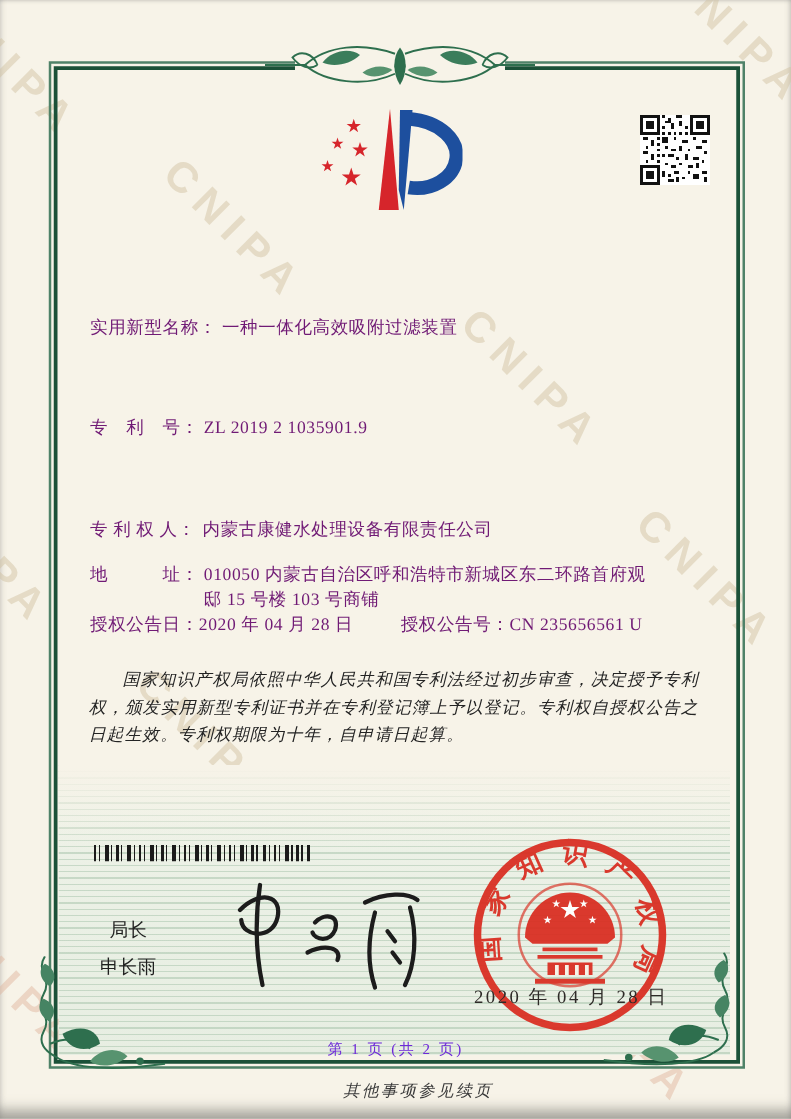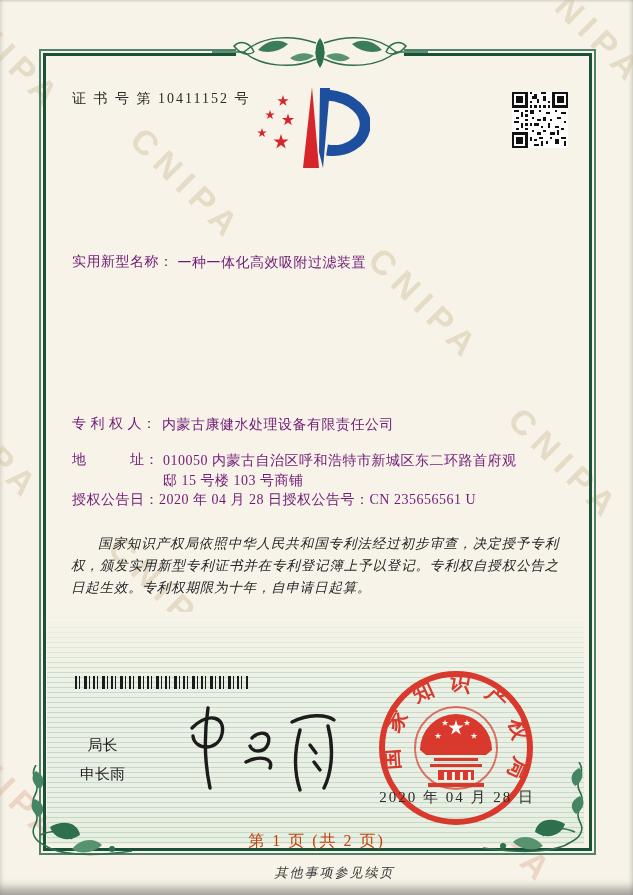--- a/index.html
+++ b/index.html
@@ -35,33 +35,33 @@
   }
   .orn{position:absolute;z-index:4;}
   .content{position:absolute;inset:0;z-index:5;}
   .cert-no{position:absolute;left:72px;top:90px;font-size:14px;letter-spacing:2px;color:#2a2a2a;}
   .title{position:absolute;left:0;right:0;top:176px;text-align:center;
     font-size:32px;font-weight:700;letter-spacing:10px;color:#141414;}
   .row{position:absolute;left:72px;font-size:14px;color:#701a75;letter-spacing:.5px;}
   .row .lbl{display:inline-block;min-width:86px;vertical-align:top;}
   .row .val{display:inline-block;vertical-align:top;line-height:20px;}
   .row .val.addr{width:356px;}
-  .grant .pair2{}
+  .grant .pair2{margin-left:38px;}
   .paras{position:absolute;left:62px;top:524px;width:506px;color:#242424;}
   .paras p{margin:9px;font-size:13.5px;line-height:22px;font-style:italic;
     letter-spacing:.8px;text-align:justify;text-indent:2em;}
   .barcode{position:absolute;left:75px;top:676px;width:173px;height:13px;
     background:repeating-linear-gradient(90deg,
       #1b1b1b 0 2px,transparent 2px 4px,#1b1b1b 4px 5px,transparent 5px 9px,
       #1b1b1b 9px 12px,transparent 12px 14px,#1b1b1b 14px 15px,transparent 15px 18px);}
   .signer{position:absolute;left:80px;top:730px;font-family:"Liberation Sans",sans-serif;
     font-size:15px;color:#1f1f1f;line-height:29px;text-align:center;}
   .signature{position:absolute;left:180px;top:700px;}
   .seal{position:absolute;left:374px;top:666px;}
-  .page-no{position:absolute;left:0;right:0;top:831px;text-align:center;font-size:16px;color:#c2410c;letter-spacing:2px;}
+  .page-no{position:absolute;left:0;right:0;top:831px;text-align:center;font-size:12px;color:#6d28d9;letter-spacing:2px;}
   .footer-note{position:absolute;left:0;right:0;top:864px;text-align:center;
     font-size:13px;font-style:italic;color:#3a3a3a;letter-spacing:2px;padding-left:36px;}
   .logo{position:absolute;left:255px;top:86px;}
   .qr{position:absolute;left:512px;top:92px;}
 </style>
 </head>
 <body>
 
 <div class="stage">
 
@@ -127,21 +127,20 @@
       <path d="M16,6 C24,10 26,18 20,24 C12,20 10,10 16,6 Z"></path>
       <path d="M15,34 C24,38 26,46 19,52 C11,47 9,38 15,34 Z"></path>
       <path d="M30,62 C44,54 58,58 60,70 C48,78 34,74 30,62 Z" fill="#2e6f4e"></path>
       <path d="M52,84 C60,74 74,72 82,80 C74,88 60,90 52,84 Z" fill="#57936f"></path>
       <circle cx="92" cy="84" r="3" fill="#2e6f4e"></circle>
     </g>
   </svg>
 
   <div class="content">
 
-    <div class="cert-no">证 书 号 第 10411152 号</div>
 
     <svg class="logo" width="115" height="86" viewBox="0 0 115 86">
       <defs>
         <path id="st" d="M0,-1 L0.225,-0.31 L0.95,-0.31 L0.365,0.118 L0.588,0.809 L0,0.382 L-0.588,0.809 L-0.365,0.118 L-0.95,-0.31 L-0.225,-0.31 Z"></path>
       </defs>
       <path d="M72,9 C98,11 112,27 110,41 C108,57 90,67 72,64" stroke="#1d4f9e" stroke-width="11" fill="none"></path>
       <polygon points="57,1 48,82 64,82" fill="#d6252b"></polygon>
       <polygon points="65,2 75,2 68,82 64,66" fill="#1d4f9e"></polygon>
       <g fill="#d6252b">
         <use href="#st" transform="translate(28,15) scale(6)"></use>
@@ -178,20 +177,24 @@
                  M9 17h1v1H9z M11 18h2v1h-2z M14 17h1v1h-1z M17 18h2v1h-2z M20 17h1v2h-1z
                  M8 20h1v2H8z M10 21h1v1h-1z M12 20h2v1h-2z M15 22h1v1h-1z M17 20h1v1h-1z M19 21h2v2h-2z M22 20h2v1h-2z
                  M13 22h1v2h-1z M10 23h2v1h-2z M23 22h1v2h-1z"></path>
       </g>
     </svg>
 
 
     <div class="row" style="top:253px">
       <span class="lbl">实用新型名称：</span>
       <span class="val">一种一体化高效吸附过滤装置</span>
+    </div>
+    <div class="row" style="top:333px">
+      <span class="lbl">专　利　号：</span>
+      <span class="val">ZL 2019 2 1035901.9</span>
     </div>
     <div class="row" style="top:415px">
       <span class="lbl">专 利 权 人：</span>
       <span class="val">内蒙古康健水处理设备有限责任公司</span>
     </div>
     <div class="row" style="top:451px">
       <span class="lbl">地　　　址：</span>
       <span class="val addr">010050 内蒙古自治区呼和浩特市新城区东二环路首府观邸 15 号楼 103 号商铺</span>
     </div>
     <div class="row grant" style="top:491px">

